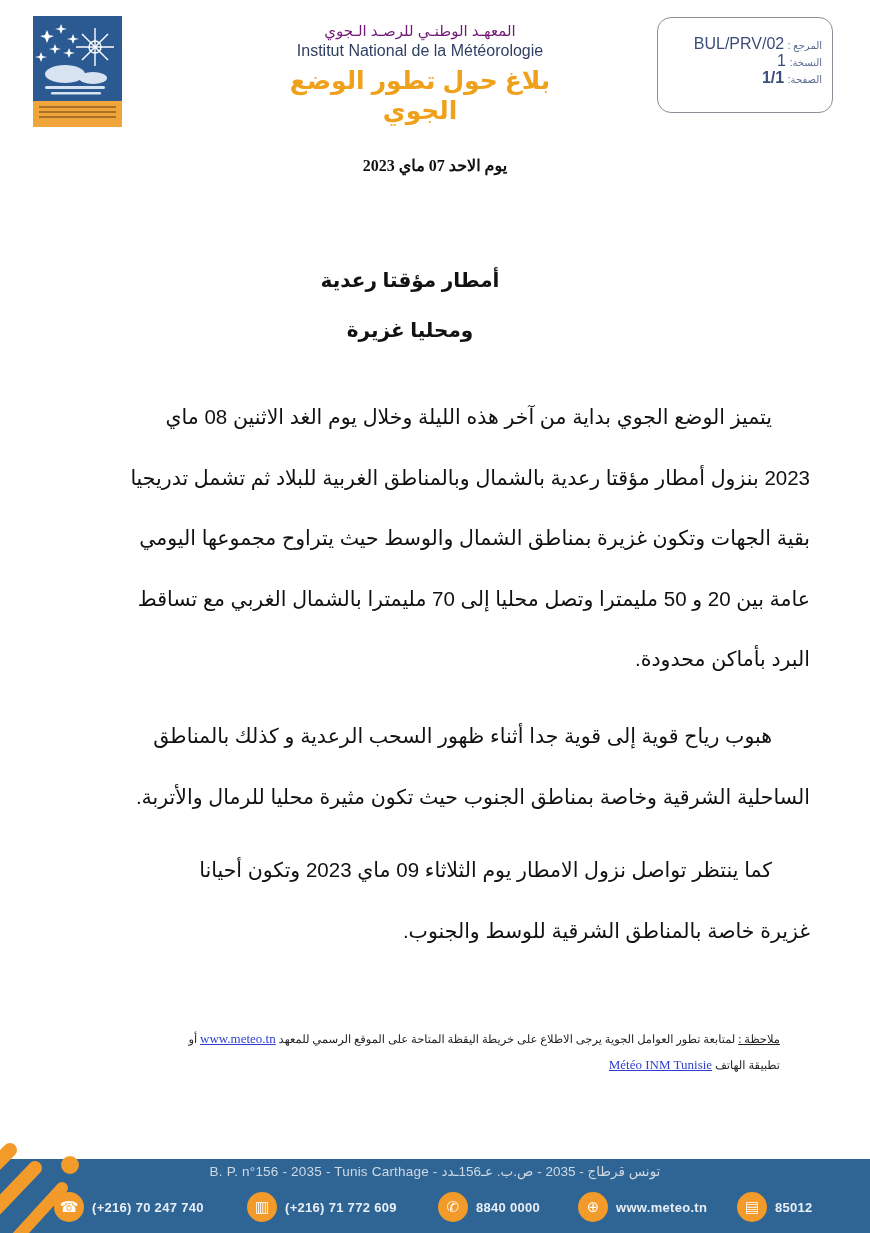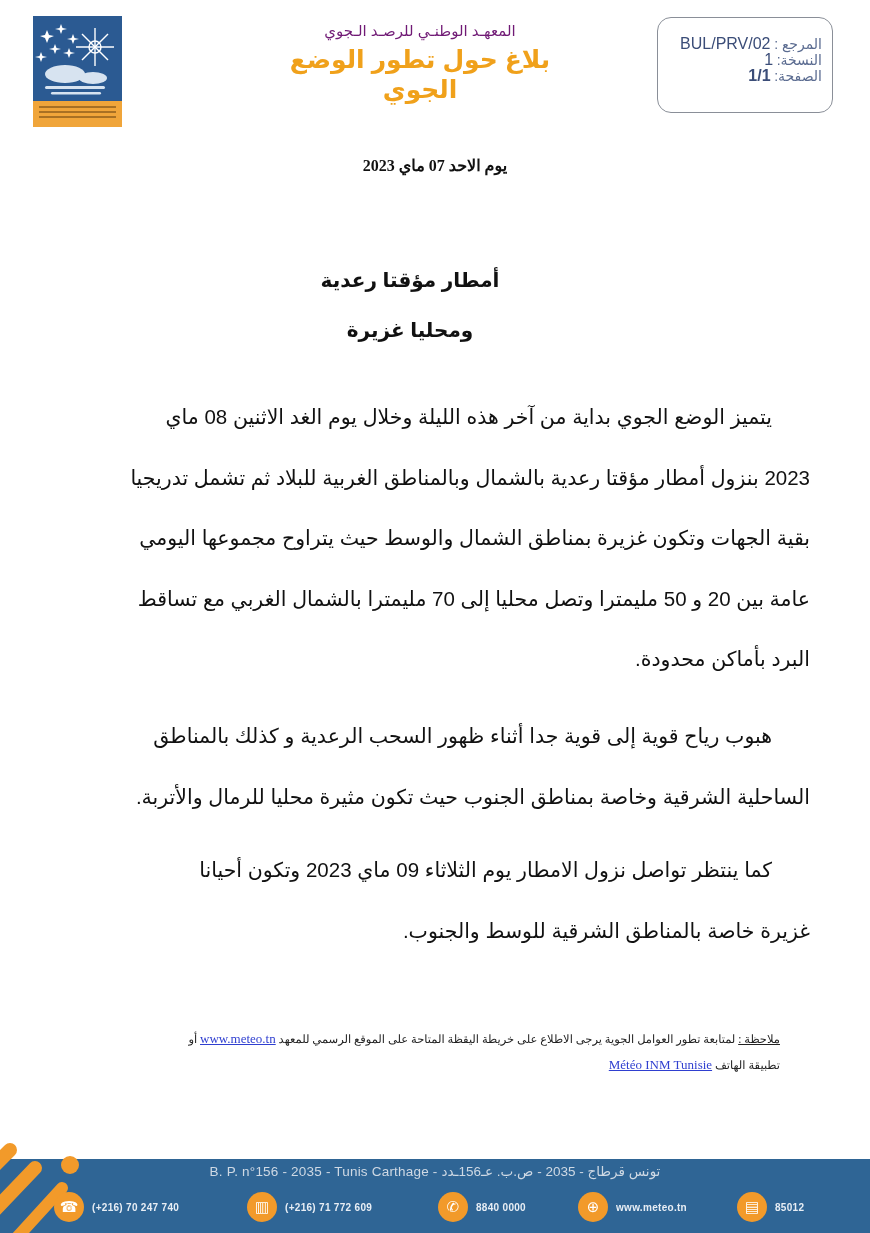--- a/index.html
+++ b/index.html
@@ -10,21 +10,21 @@
   .logo { position:absolute; left:33px; top:16px; width:89px; height:111px; }
   .inst { position:absolute; left:255px; top:22px; width:330px; text-align:center; }
   .inst-ar { font-size:15px; color:#701a75; direction:rtl; line-height:18px; letter-spacing:0.5px; }
   .inst-fr { font-size:16px; color:#2e3f62; line-height:20px; margin-top:1px; }
   .bulletin-title { font-size:25px; color:#f0a11b; direction:rtl; font-weight:bold; margin-top:4px; line-height:30px; }
 
   .ref-box { position:absolute; left:657px; top:17px; width:176px; height:96px;
              border:1.5px solid #8a8f98; border-radius:14px; box-sizing:border-box; }
   .ref-lines { position:absolute; right:10px; top:18px; direction:rtl; text-align:right;
                font-size:13px; color:#3b4d78; line-height:15px; }
-  .ref-lines .lbl { color:#5a6b90; font-size:14px; }
+  .ref-lines .lbl { color:#5a6b90; font-size:10px; }
   .ref-lines .val { font-size:16px; }
 
   
   .date { position:absolute; left:0; width:870px; top:156px; text-align:center;
           direction:rtl; font-family:"Liberation Serif", serif; font-weight:bold; font-size:16px; color:#111; }
   .headline { position:absolute; left:0; width:820px; top:255px; text-align:center;
               direction:rtl; font-weight:bold; font-size:20px; line-height:50px; color:#111; }
 
   .para { position:absolute; left:115px; width:695px; direction:rtl; text-align:justify;
           text-align-last:right; font-size:20.5px; line-height:60.5px; color:#111; }
@@ -40,21 +40,21 @@
   .note a { color:#2f3fd0; text-decoration:underline; font-size:13px; }
 
   
   .footer { position:absolute; left:0; top:1159px; width:870px; height:74px; background:#2f6595; }
   .footer-addr { position:absolute; left:0; width:870px; top:1163px; text-align:center;
                  color:#cfd9e4; font-size:13.5px; letter-spacing:0.2px; }
   .footer-contacts { position:absolute; top:1192px; left:54px; width:780px; height:30px; }
   .contact { position:absolute; top:0; height:30px; display:flex; align-items:center; }
   .contact .ico { width:30px; height:30px; border-radius:50%; background:#f29a2a;
                   display:flex; align-items:center; justify-content:center; color:#fff; font-size:15px; }
-  .contact .txt { margin-left:8px; color:#e8eef5; font-size:10px; font-weight:bold; letter-spacing:0.3px; }
+  .contact .txt { margin-left:8px; color:#e8eef5; font-size:13px; font-weight:bold; letter-spacing:0.3px; }
 
   .swoosh { position:absolute; left:0; top:1110px; width:110px; height:123px; }
 </style>
 </head>
 <body>
 
 <div class="logo">
   <svg width="89" height="111" viewBox="0 0 89 111">
     <rect x="0" y="0" width="89" height="85" fill="#2b5a92"></rect>
     <rect x="0" y="85" width="89" height="26" fill="#f0a53a"></rect>
@@ -82,20 +82,21 @@
     <g fill="#8a5a1a" opacity="0.7">
       <rect x="6" y="90" width="77" height="2"></rect>
       <rect x="6" y="95" width="77" height="2"></rect>
       <rect x="6" y="100" width="77" height="2"></rect>
     </g>
   </svg>
 </div>
 
 <div class="inst">
   <div class="inst-ar">المعهـد الوطنـي للرصـد الـجوي</div>
+  <div class="inst-fr">Institut National de la Météorologie</div>
   <div class="bulletin-title">بلاغ حول تطور الوضع الجوي</div>
 </div>
 
 <div class="ref-box">
   <div class="ref-lines">
     <div>
       <span class="lbl">المرجع :</span>
       <span class="val" style="direction:ltr;unicode-bidi:embed;">BUL/PRV/02</span>
     </div>
     <div>

